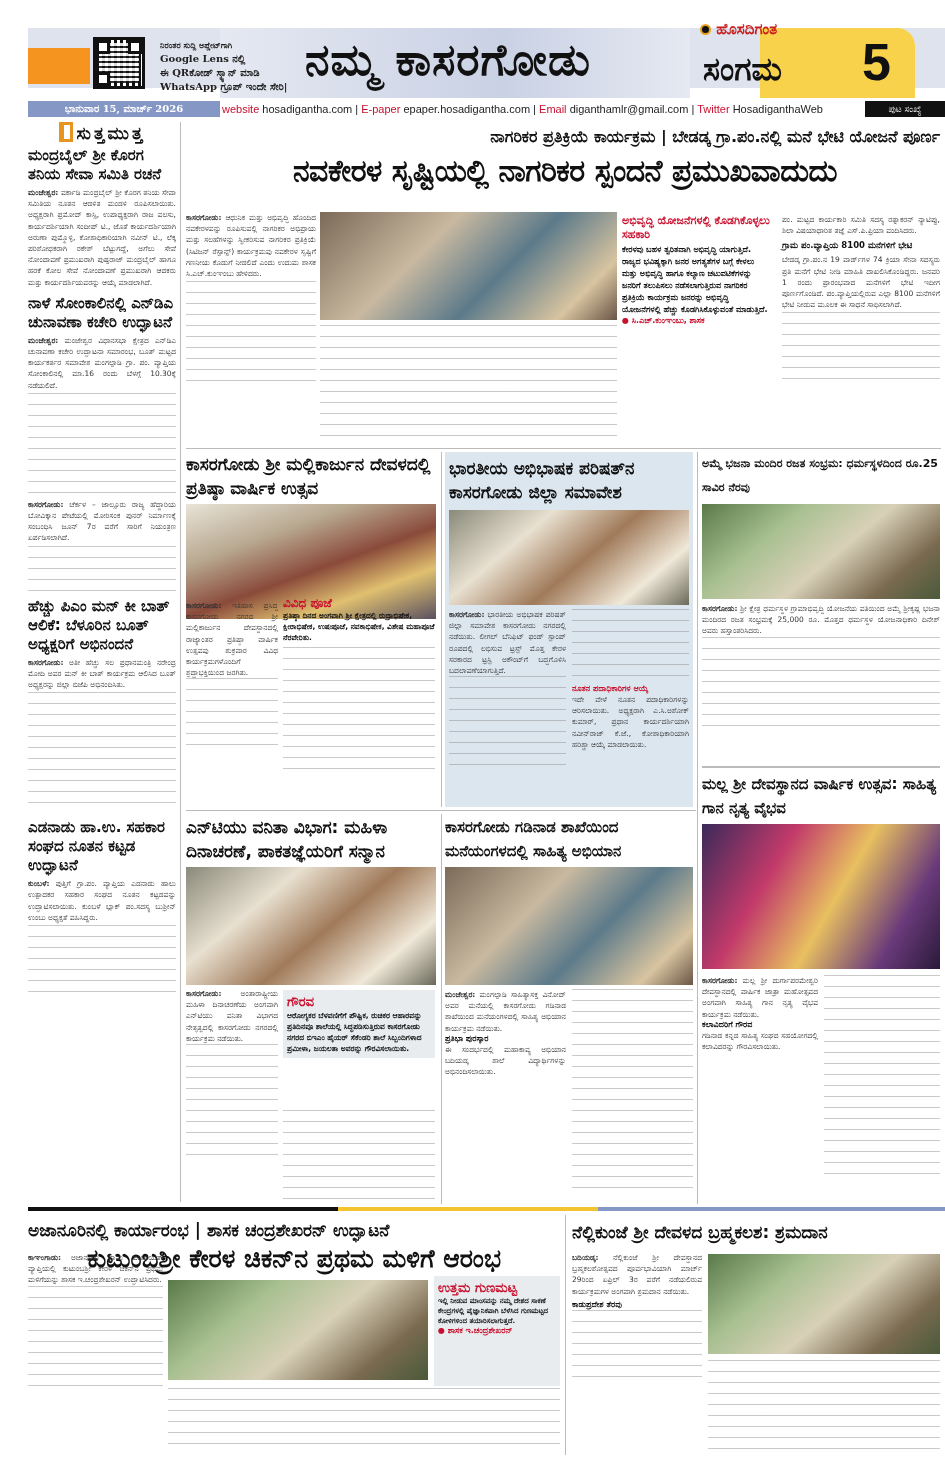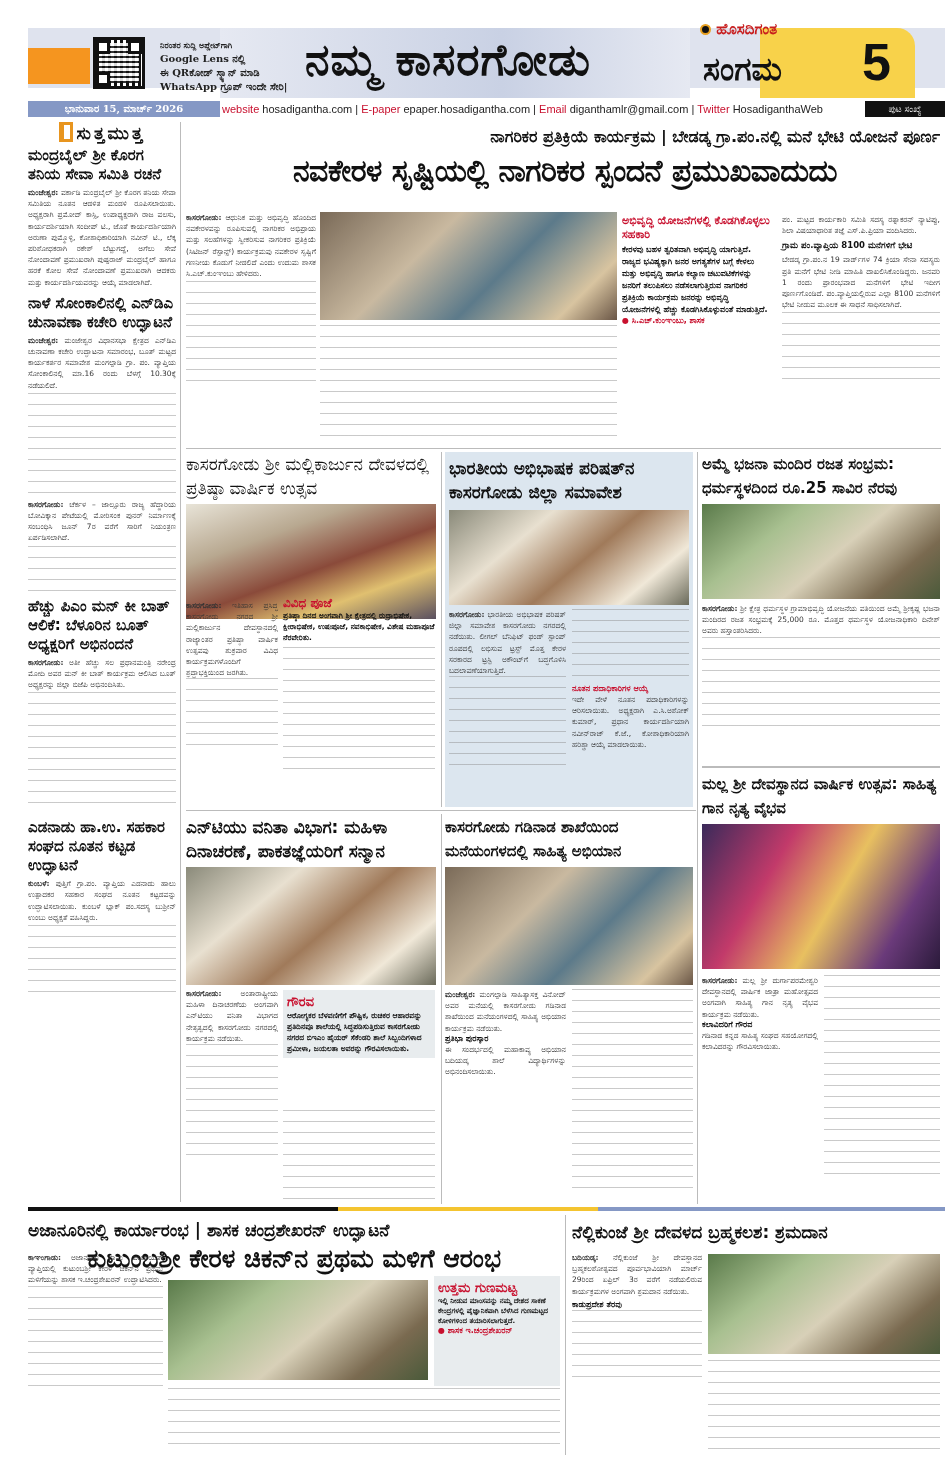--- a/index.html
+++ b/index.html
@@ -130,21 +130,21 @@
   <p class="body-t">ಬೇಡಡ್ಕ ಗ್ರಾ.ಪಂ.ನ 19 ವಾರ್ಡ್‌ಗಳ 74 ಕ್ರಿಯಾ ಸೇನಾ ಸದಸ್ಯರು ಪ್ರತಿ ಮನೆಗೆ ಭೇಟಿ ನೀಡಿ ಮಾಹಿತಿ ದಾಖಲಿಸಿಕೊಂಡಿದ್ದರು. ಜನವರಿ 1 ರಂದು ಪ್ರಾರಂಭವಾದ ಮನೆಗಳಿಗೆ ಭೇಟಿ ಇದೀಗ ಪೂರ್ಣಗೊಂಡಿದೆ. ಪಂ.ವ್ಯಾಪ್ತಿಯಲ್ಲಿರುವ ಎಲ್ಲಾ 8100 ಮನೆಗಳಿಗೆ ಭೇಟಿ ನೀಡುವ ಮೂಲಕ ಈ ಸಾಧನೆ ಸಾಧಿಸಲಾಗಿದೆ.</p>
   <div class="lines" style="height:70px;margin-top:2px"></div>
 </div>
 
 <div class="abs" style="left:186px;top:448px;width:755px;height:1px;background:#bbb"></div>
 
 <div class="abs col-sep" style="left:441px;top:452px;height:355px"></div>
 <div class="abs col-sep" style="left:697px;top:452px;height:355px"></div>
 
 <article class="abs" style="left:186px;top:452px;width:250px">
-  <h2 style="font-size:17px;font-weight:normal;line-height:24px">ಕಾಸರಗೋಡು ಶ್ರೀ ಮಲ್ಲಿಕಾರ್ಜುನ ದೇವಳದಲ್ಲಿ ಪ್ರತಿಷ್ಠಾ ವಾರ್ಷಿಕ ಉತ್ಸವ</h2>
+  <h2 style="font-size:17px;font-weight:bold;line-height:24px">ಕಾಸರಗೋಡು ಶ್ರೀ ಮಲ್ಲಿಕಾರ್ಜುನ ದೇವಳದಲ್ಲಿ ಪ್ರತಿಷ್ಠಾ ವಾರ್ಷಿಕ ಉತ್ಸವ</h2>
   <div class="img2" style="height:115px;margin-top:4px"></div>
 </article>
 <div class="abs" style="left:186px;top:600px;width:92px">
   <p class="body-t"><b>ಕಾಸರಗೋಡು:</b> <span>ಇತಿಹಾಸ ಪ್ರಸಿದ್ಧ ಕಾಸರಗೋಡು ನಗರದ ಶ್ರೀ ಮಲ್ಲಿಕಾರ್ಜುನ ದೇವಸ್ಥಾನದಲ್ಲಿ ರಾಜ್ಯಾಂತರ ಪ್ರತಿಷ್ಠಾ ವಾರ್ಷಿಕ ಉತ್ಸವವು ಶುಕ್ರವಾರ ವಿವಿಧ ಕಾರ್ಯಕ್ರಮಗಳೊಂದಿಗೆ ಶ್ರದ್ಧಾಭಕ್ತಿಯಿಂದ ಜರಗಿತು.</span></p>
   <div class="lines" style="height:75px"></div>
 </div>
 <div class="abs" style="left:283px;top:596px;width:152px">
   <div class="box-head" style="font-size:12px">ವಿವಿಧ ಪೂಜೆ</div>
   <p style="font-size:7.5px;font-weight:bold;line-height:11px">ಪ್ರತಿಷ್ಠಾ ದಿನದ ಅಂಗವಾಗಿ ಶ್ರೀ ಕ್ಷೇತ್ರದಲ್ಲಿ ರುದ್ರಾಭಿಷೇಕ, ಕ್ಷೀರಾಭಿಷೇಕ, ಉಷಃಪೂಜೆ, ನವಕಾಭಿಷೇಕ, ವಿಶೇಷ ಮಹಾಪೂಜೆ ನೆರವೇರಿತು.</p>
   <div class="lines" style="height:130px;margin-top:4px"></div>
@@ -160,21 +160,21 @@
     </div>
     <div style="flex:1">
       <div class="lines" style="height:75px"></div>
       <div class="box-head" style="font-size:8px;color:#c8102e">ನೂತನ ಪದಾಧಿಕಾರಿಗಳ ಆಯ್ಕೆ</div>
       <p class="body-t">ಇದೇ ವೇಳೆ ನೂತನ ಪದಾಧಿಕಾರಿಗಳನ್ನು ಆರಿಸಲಾಯಿತು. ಅಧ್ಯಕ್ಷರಾಗಿ ಎ.ಸಿ.ಅಶೋಕ್ ಕುಮಾರ್, ಪ್ರಧಾನ ಕಾರ್ಯದರ್ಶಿಯಾಗಿ ನವೀನ್‌ರಾಜ್ ಕೆ.ಜೆ., ಕೋಶಾಧಿಕಾರಿಯಾಗಿ ಹರಿಶ್ಚಾ ಆಯ್ಕೆ ಮಾಡಲಾಯಿತು.</p>
     </div>
   </div>
 </article>
 
 <article class="abs" style="left:702px;top:452px;width:238px">
-  <h2 style="font-size:15px;font-weight:bold;line-height:24px">ಅಮ್ಮೆ ಭಜನಾ ಮಂದಿರ ರಜತ ಸಂಭ್ರಮ: ಧರ್ಮಸ್ಥಳದಿಂದ ರೂ.25 ಸಾವಿರ ನೆರವು</h2>
+  <h2 style="font-size:11px;font-weight:bold;line-height:24px">ಅಮ್ಮೆ ಭಜನಾ ಮಂದಿರ ರಜತ ಸಂಭ್ರಮ: ಧರ್ಮಸ್ಥಳದಿಂದ ರೂ.25 ಸಾವಿರ ನೆರವು</h2>
   <div class="img4" style="height:95px;margin-top:4px"></div>
   <p class="body-t" style="margin-top:4px"><b>ಕಾಸರಗೋಡು:</b> <span>ಶ್ರೀ ಕ್ಷೇತ್ರ ಧರ್ಮಸ್ಥಳ ಗ್ರಾಮಾಭಿವೃದ್ಧಿ ಯೋಜನೆಯ ವತಿಯಿಂದ ಅಮ್ಮೆ ಶ್ರೀಕೃಷ್ಣ ಭಜನಾ ಮಂದಿರದ ರಜತ ಸಂಭ್ರಮಕ್ಕೆ 25,000 ರೂ. ಮೊತ್ತದ ಧರ್ಮಸ್ಥಳ ಯೋಜನಾಧಿಕಾರಿ ದಿನೇಶ್ ಅವರು ಹಸ್ತಾಂತರಿಸಿದರು.</span></p>
   <div class="lines" style="height:90px"></div>
 </article>
 
 <div class="abs" style="left:186px;top:810px;width:510px;height:1px;background:#bbb"></div>
 <div class="abs" style="left:702px;top:766px;width:238px;height:2px;background:#bbb"></div>
 
 <div class="abs col-sep" style="left:441px;top:814px;height:390px"></div>
 <div class="abs col-sep" style="left:697px;top:770px;height:434px"></div>

